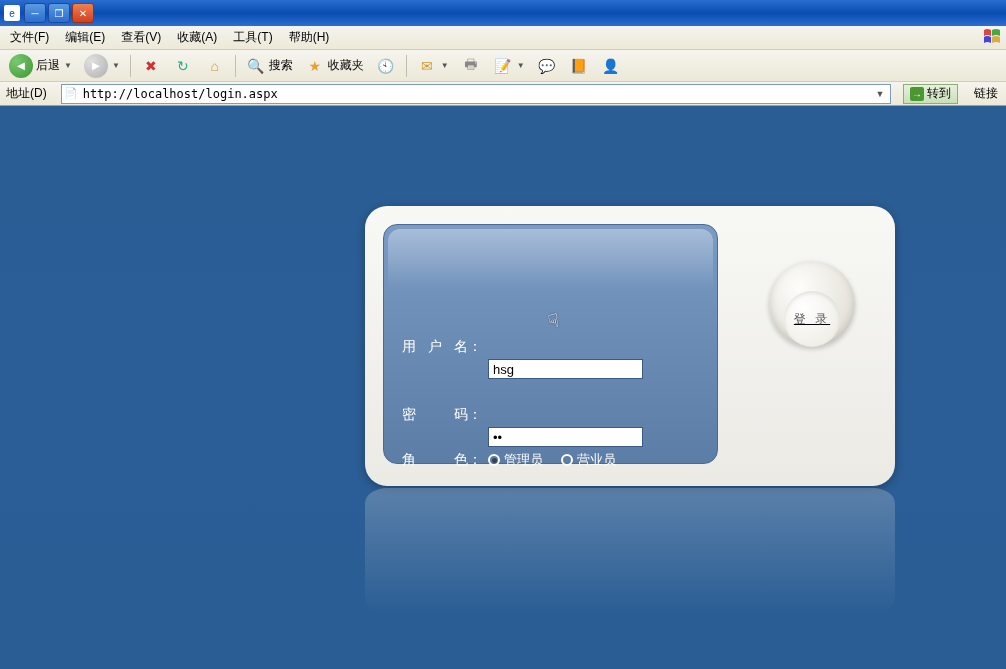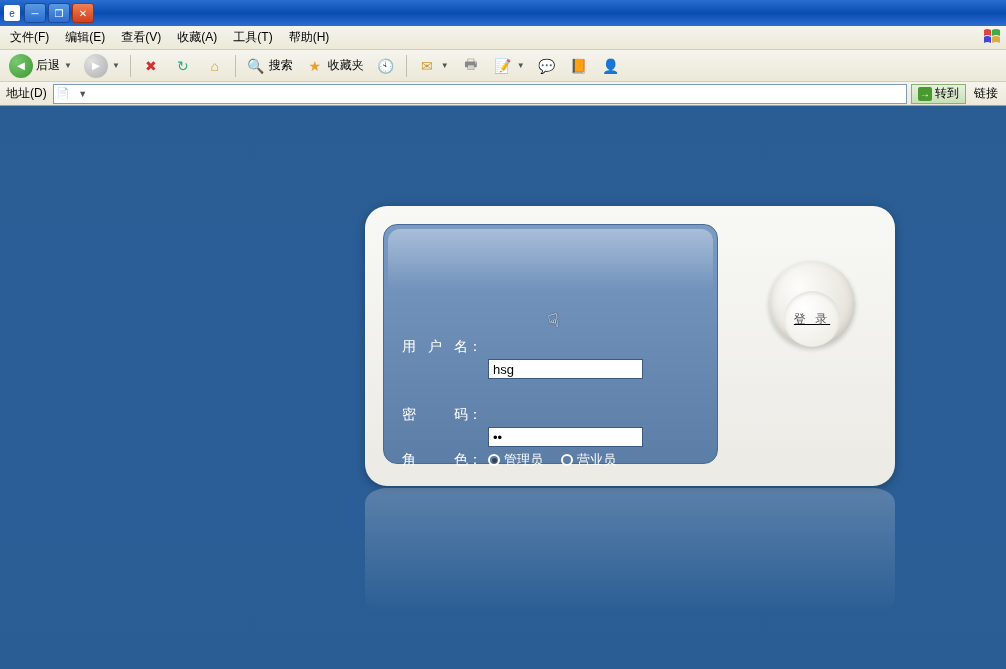--- a/index.html
+++ b/index.html
@@ -24,21 +24,21 @@
 .toolbar { height: 32px; background: linear-gradient(to bottom, #f5f4ee, #ece9d8); display: flex; align-items: center; padding: 0 4px; border-bottom: 1px solid #d0cdbb; gap: 2px; }
 .tool-btn { height: 26px; display: flex; align-items: center; padding: 0 4px; border: 1px solid transparent; border-radius: 3px; gap: 3px; font-size: 12px; }
 .tool-sep { width: 1px; height: 22px; background: #c0c0b0; margin: 0 3px; }
 .icon-circle { width: 24px; height: 24px; border-radius: 50%; display: flex; align-items: center; justify-content: center; font-size: 13px; color: #fff; }
 .icon-back { background: radial-gradient(circle at 30% 30%, #7bc870, #3a9830); }
 .icon-fwd { background: radial-gradient(circle at 30% 30%, #e0e0e0, #b0b0b0); }
 .icon-sq { width: 20px; height: 20px; display: flex; align-items: center; justify-content: center; font-size: 14px; }
 .dropdown-arrow { font-size: 8px; color: #555; margin-left: 1px; }
 
 
-.addressbar { height: 24px; background: linear-gradient(to bottom, #f5f4ee, #ece9d8); display: flex; align-items: center; padding: 0 4px; border-bottom: 1px solid #a0a090; gap: 4px; }
+.addressbar { height: 24px; background: linear-gradient(to bottom, #f5f4ee, #ece9d8); display: flex; align-items: center; padding: 0 4px; border-bottom: 1px solid #a0a090; gap: 12px; }
 .addr-label { font-size: 12px; padding: 0 2px; }
 .addr-input-wrap { flex: 1; height: 20px; background: #fff; border: 1px solid #7f9db9; display: flex; align-items: center; padding: 0 2px; }
 .addr-icon { width: 16px; height: 16px; margin-right: 3px; display: flex; align-items: center; justify-content: center; font-size: 11px; }
 .addr-text { flex: 1; font-size: 12px; font-family: SimSun, monospace; }
 .addr-drop { width: 16px; text-align: center; color: #555; font-size: 9px; }
 .go-btn { height: 20px; padding: 0 6px; background: linear-gradient(to bottom, #e8f0e0, #c8e0b8); border: 1px solid #8ab070; display: flex; align-items: center; gap: 3px; font-size: 12px; }
 .go-arrow { width: 14px; height: 14px; background: #4a9830; border-radius: 2px; display: flex; align-items: center; justify-content: center; color: #fff; font-size: 10px; }
 .links-label { font-size: 12px; padding: 0 4px; text-align: right; }
 
 
@@ -146,20 +146,21 @@
     </div>
   <div class="tool-btn">
       <div class="icon-sq" style="color:#5a5">👤</div>
     </div>
 </div>
 
 <div class="addressbar">
   <span class="addr-label">地址(D)</span>
   <div class="addr-input-wrap">
     <div class="addr-icon">📄</div>
+    <div class="addr-text">http://localhost/login.aspx</div>
     <div class="addr-drop">▼</div>
   </div>
   <div class="go-btn">
     <div class="go-arrow">→</div>
     <span>转到</span>
   </div>
   <span class="links-label">链接</span>
 </div>
 
 <div class="page">

